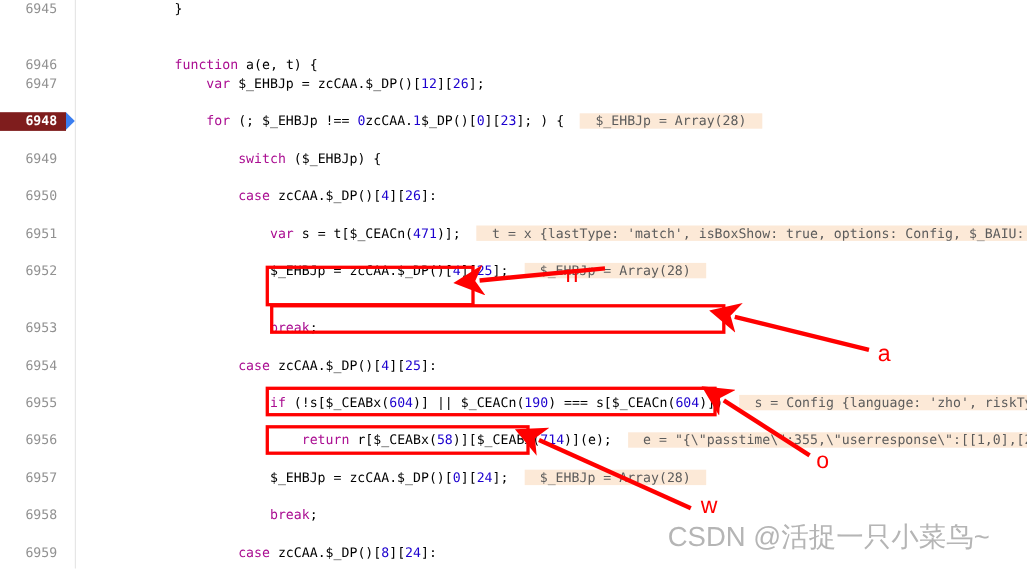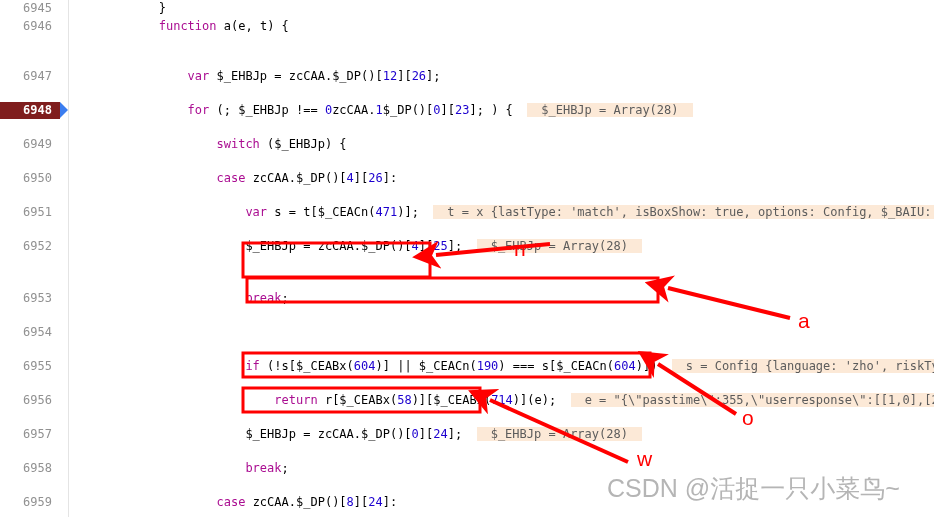--- a/index.html
+++ b/index.html
@@ -80,29 +80,29 @@
     text-align:right;
   }
 </style>
 </head>
 <body>
 
 <div id="editor">
   <div class="gutterline"></div>
   <div id="rows">
       <div class="row" style="top: 0px;"><div class="gutter">6945</div><div class="code">            }</div></div>
-      <div class="row" style="top: 1px;"><div class="gutter">6946</div><div class="code">            <span class="kw">function</span> <span class="plain">a</span>(<span class="plain">e</span>, <span class="plain">t</span>) {</div></div>
+      <div class="row" style="top: 34px;"><div class="gutter">6946</div><div class="code">            <span class="kw">function</span> <span class="plain">a</span>(<span class="plain">e</span>, <span class="plain">t</span>) {</div></div>
       <div class="row" style="top: 34px;"><div class="gutter">6947</div><div class="code">                <span class="kw">var</span> <span class="plain">$_EHBJp</span> = <span class="plain">zcCAA</span>.<span class="plain">$_DP</span>()[<span class="num">12</span>][<span class="num">26</span>];</div></div>
       <div class="row" style="top: 51px;"><div class="gutter exec">6948</div><div class="code">                <span class="kw">for</span> (; <span class="plain">$_EHBJp</span> !== <span class="num">0</span><span class="plain">zcCAA</span>.<span class="num">1</span><span class="plain">$_DP</span>()[<span class="num">0</span>][<span class="num">23</span>]; ) {  <span class="chip">$_EHBJp = Array(28)</span></div></div>
       <div class="row" style="top: 68px;"><div class="gutter">6949</div><div class="code">                    <span class="kw">switch</span> (<span class="plain">$_EHBJp</span>) {</div></div>
       <div class="row" style="top: 85px;"><div class="gutter">6950</div><div class="code">                    <span class="kw">case</span> <span class="plain">zcCAA</span>.<span class="plain">$_DP</span>()[<span class="num">4</span>][<span class="num">26</span>]:</div></div>
       <div class="row" style="top: 102px;"><div class="gutter">6951</div><div class="code">                        <span class="kw">var</span> <span class="plain">s</span> = <span class="plain">t</span>[<span class="plain">$_CEACn</span>(<span class="num">471</span>)];  <span class="chip">t = x {lastType: 'match', isBoxShow: true, options: Config, $_BAIU: a,</span></div></div>
       <div class="row" style="top: 119px;"><div class="gutter">6952</div><div class="code">                        <span class="plain">$_EHBJp</span> = <span class="plain">zcCAA</span>.<span class="plain">$_DP</span>()[<span class="num">4</span>][<span class="num">25</span>];  <span class="chip">$_EHBJp = Array(28)</span></div></div>
       <div class="row" style="top: 136px; margin-top: 18px;"><div class="gutter">6953</div><div class="code">                        <span class="kw">break</span>;</div></div>
-      <div class="row" style="top: 153px;"><div class="gutter">6954</div></div>
+      <div class="row" style="top: 153px;"><div class="gutter">6954</div><div class="code">                    <span class="kw">case</span> <span class="plain">zcCAA</span>.<span class="plain">$_DP</span>()[<span class="num">4</span>][<span class="num">25</span>]:</div></div>
       <div class="row" style="top: 170px;"><div class="gutter">6955</div><div class="code">                        <span class="kw">if</span> (!<span class="plain">s</span>[<span class="plain">$_CEABx</span>(<span class="num">604</span>)] || <span class="plain">$_CEACn</span>(<span class="num">190</span>) === <span class="plain">s</span>[<span class="plain">$_CEACn</span>(<span class="num">604</span>)])  <span class="chip">s = Config {language: 'zho', riskType:</span></div></div>
       <div class="row" style="top: 187px;"><div class="gutter">6956</div><div class="code">                            <span class="kw">return</span> <span class="plain">r</span>[<span class="plain">$_CEABx</span>(<span class="num">58</span>)][<span class="plain">$_CEABx</span>(<span class="num">714</span>)](<span class="plain">e</span>);  <span class="chip">e = "{\"passtime\":355,\"userresponse\":[[1,0],[2,0]</span></div></div>
       <div class="row" style="top: 204px;"><div class="gutter">6957</div><div class="code">                        <span class="plain">$_EHBJp</span> = <span class="plain">zcCAA</span>.<span class="plain">$_DP</span>()[<span class="num">0</span>][<span class="num">24</span>];  <span class="chip">$_EHBJp = Array(28)</span></div></div>
       <div class="row" style="top: 221px;"><div class="gutter">6958</div><div class="code">                        <span class="kw">break</span>;</div></div>
       <div class="row" style="top: 238px;"><div class="gutter">6959</div><div class="code">                    <span class="kw">case</span> <span class="plain">zcCAA</span>.<span class="plain">$_DP</span>()[<span class="num">8</span>][<span class="num">24</span>]:</div></div>
       <div class="row" style="top: 255px;"><div class="gutter">6960</div><div class="code">                        <span class="kw">if</span> (<span class="plain">$_CEACn</span>(<span class="num">766</span>) === <span class="plain">s</span>[<span class="plain">$_CEACn</span>(<span class="num">604</span>)]) {  <span class="chip">s = Config {language: 'zho', riskType: 'match', product:</span></div></div>
     </div>
 </div>
 
 <svg id="overlay" width="934" height="517" viewBox="0 0 934 517">

